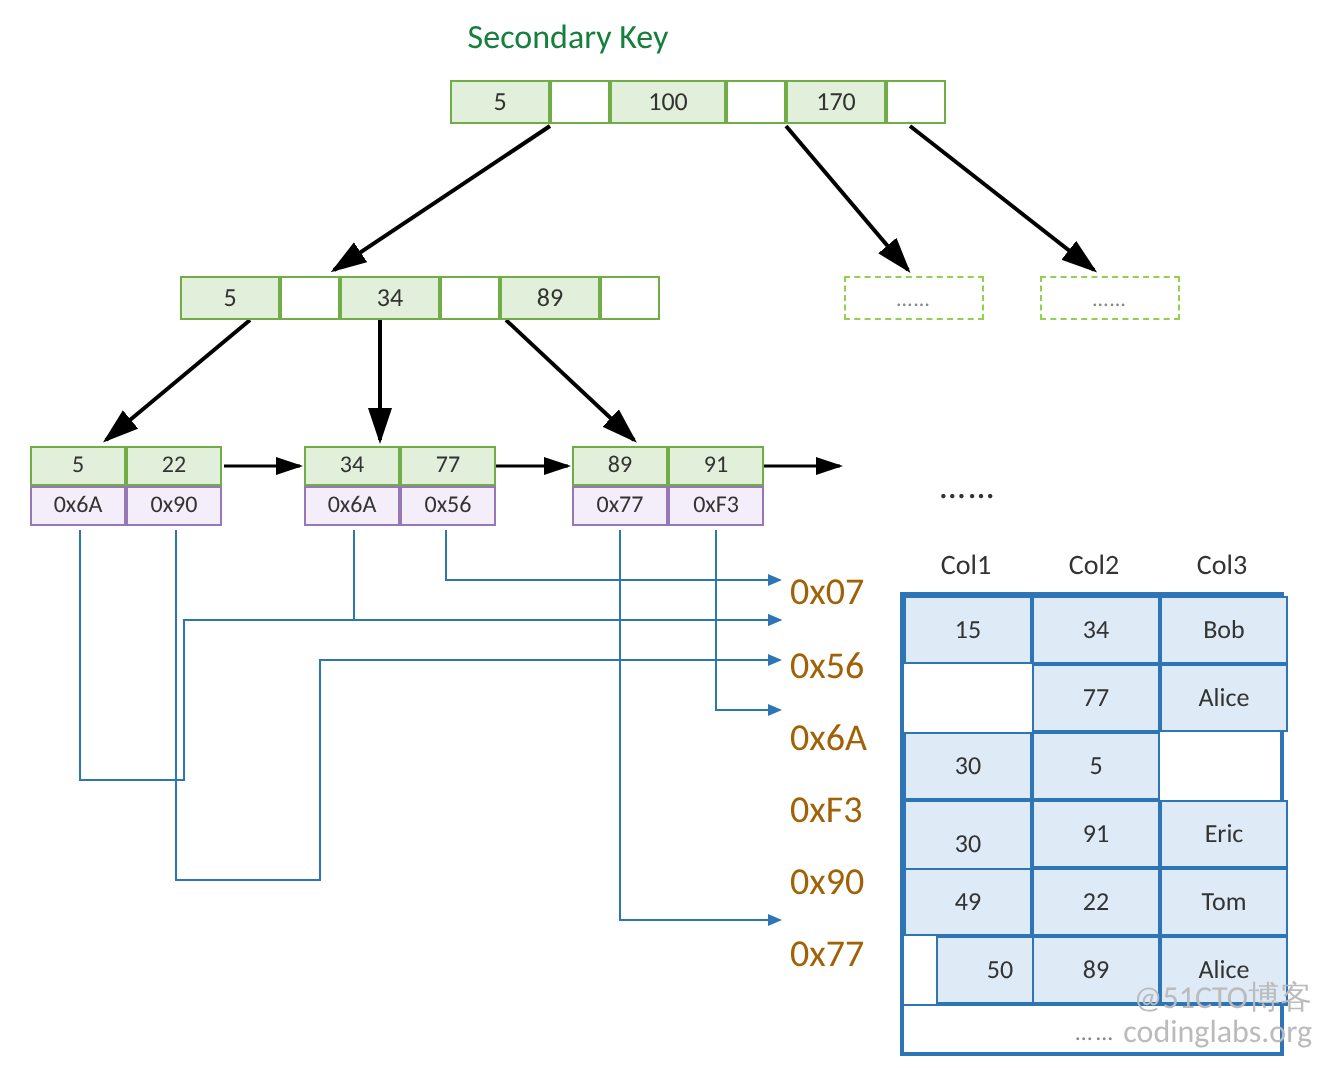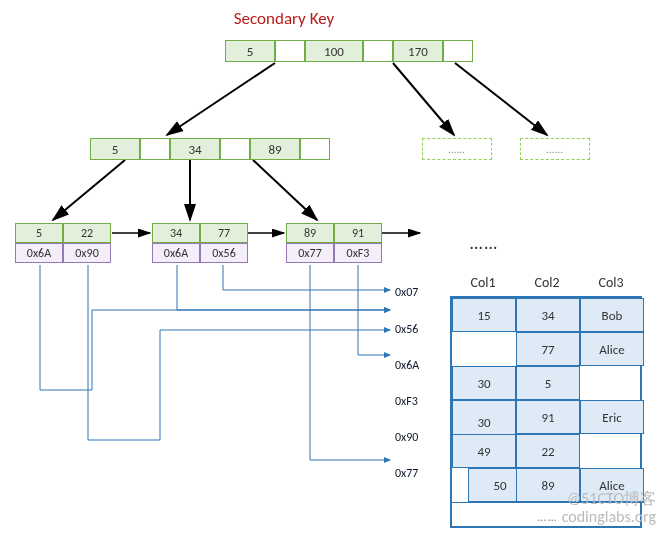--- a/index.html
+++ b/index.html
@@ -1,25 +1,25 @@
 <!DOCTYPE html>
 <html><head>
 <meta charset="utf-8">
 <style>
 *{box-sizing:border-box;margin:0;padding:0}
 body{font-family:Calibri,Arial,sans-serif;font-size:13px;background:#fff;width:664px;height:534px;position:relative;color:#333}
-.title{position:absolute;top:8px;left:0;width:568px;text-align:center;font-size:17px;color:#b91c1c}
+.title{position:absolute;top:8px;left:0;width:568px;text-align:center;font-size:17px;color:#15803d}
 svg.lines{position:absolute;top:0;left:0;width:664px;height:534px;pointer-events:none}
 .node-cell{position:absolute;border:1px solid #70ad47;background:#e2efda;height:22px;display:flex;align-items:center;justify-content:center;font-size:13px}
 .node-gap{position:absolute;border:1px solid #70ad47;background:#fff;height:22px}
 .leaf-key{position:absolute;border:1px solid #70ad47;background:#e2efda;height:20px;display:flex;align-items:center;justify-content:center;font-size:12px}
 .leaf-ptr{position:absolute;border:1px solid #9678b6;background:#f3eef9;height:20px;display:flex;align-items:center;justify-content:center;font-size:12px}
 .ghost{position:absolute;border:1.5px dashed #92d050;background:#fff;height:22px;display:flex;align-items:center;justify-content:center;color:#888;letter-spacing:1px;font-size:11px}
 .dots{position:absolute;color:#333;font-size:18px;letter-spacing:2px}
-.hlabel{position:absolute;font-size:12px;color:#0f172a}
+.hlabel{position:absolute;font-size:19px;color:#a16207}
 .thead{position:absolute;font-size:14px;color:#333;text-align:center}
 .table{position:absolute;border:2px solid #2e75b6}
 .tcell{position:absolute;border:1px solid #2e75b6;background:#deebf7;display:flex;align-items:center;justify-content:center;font-size:13px}
 .tfoot{position:absolute;border-top:1px solid #2e75b6;display:flex;align-items:center;justify-content:center;color:#888;font-size:12px;letter-spacing:2px}
 .wm{position:absolute;right:8px;color:#bbb;font-size:16px}
 </style>
 </head>
 <body>
 
 <svg class="lines">
@@ -101,20 +101,21 @@
 <div class="tcell" style="left:128px;top:0;width:64px;height:34px">Bob</div>
 <div class="tcell" style="left:64px;top:34px;width:64px;height:34px">77</div>
 <div class="tcell" style="left:128px;top:34px;width:64px;height:34px">Alice</div>
 <div class="tcell" style="left:0;top:68px;width:64px;height:34px">30</div>
 <div class="tcell" style="left:64px;top:68px;width:64px;height:34px">5</div>
 <div class="tcell" style="left:0;top:102px;width:64px;height:44px">30</div>
 <div class="tcell" style="left:64px;top:102px;width:64px;height:34px">91</div>
 <div class="tcell" style="left:128px;top:102px;width:64px;height:34px">Eric</div>
 <div class="tcell" style="left:0;top:136px;width:64px;height:34px">49</div>
 <div class="tcell" style="left:64px;top:136px;width:64px;height:34px">22</div>
+<div class="tcell" style="left:128px;top:136px;width:64px;height:34px">Tom</div>
 <div class="tcell" style="left:16px;top:170px;width:64px;height:34px">50</div>
 <div class="tcell" style="left:64px;top:170px;width:64px;height:34px">89</div>
 <div class="tcell" style="left:128px;top:170px;width:64px;height:34px">Alice</div>
 <div class="tfoot" style="left:0;top:204px;width:192px;height:28px">……</div>
 </div>
 
 <div class="wm" style="bottom:24px">@51CTO博客</div>
 <div class="wm" style="bottom:8px">codinglabs.org</div>
 
 </body></html>

